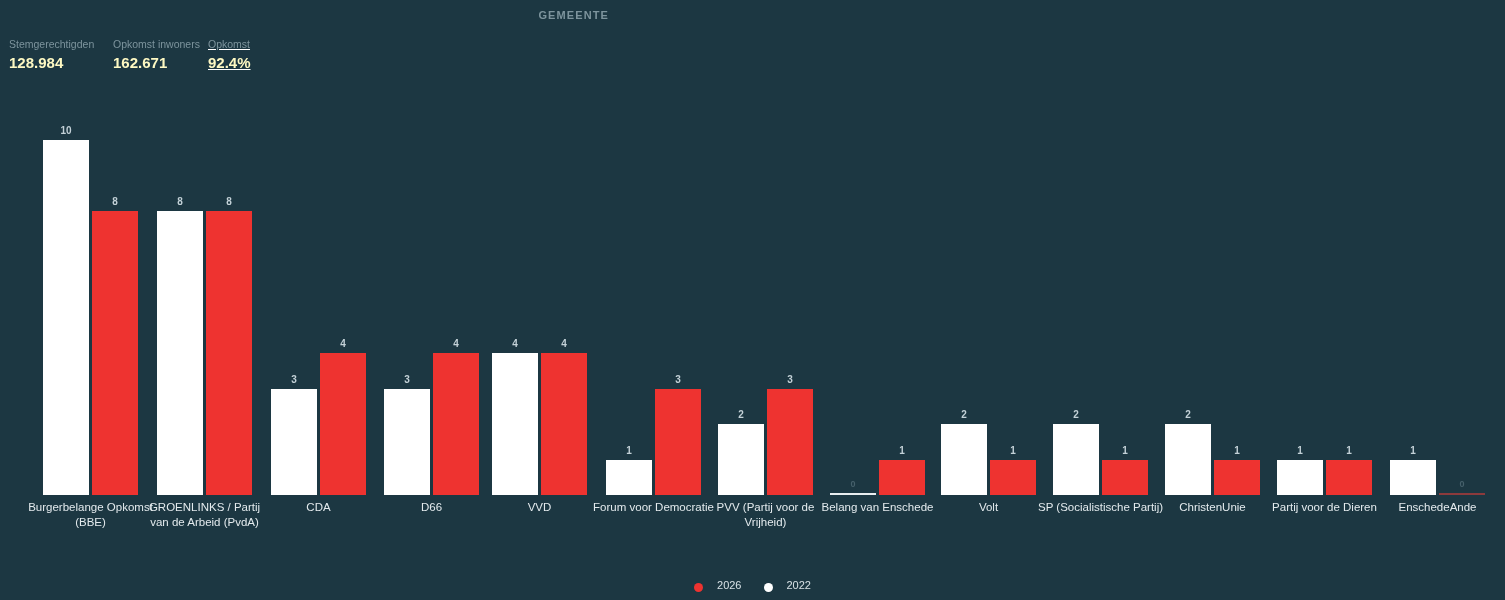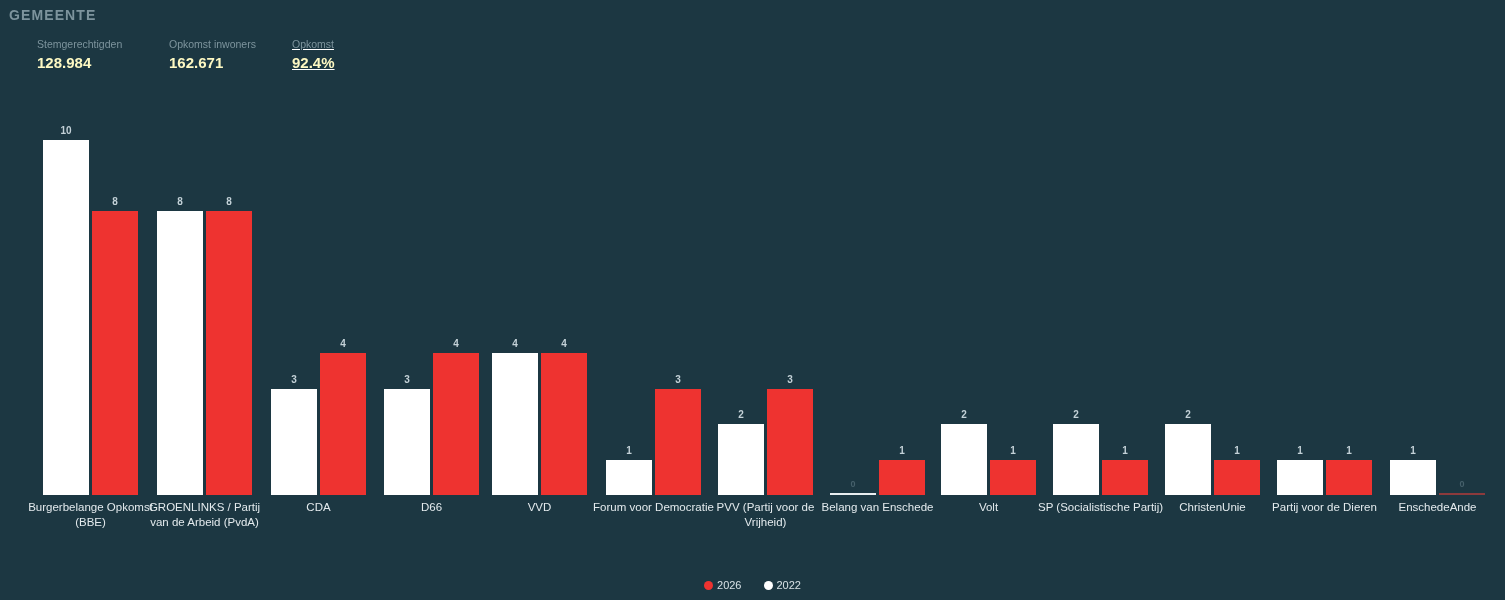--- a/index.html
+++ b/index.html
@@ -16,40 +16,41 @@
   }
 
   
   #header {
     position: absolute;
     left: 9px;
     top: 8px;
     width: 600px;
   }
   #eyebrow {
-    font-size: 14px;
+    font-size: 11px;
     letter-spacing: 1.1px;
     color: #7d949d;
     font-weight: 700;
     text-transform: uppercase;
     line-height: 14px;
+    text-align: right;
   }
   #city-title {
     font-size: 27px;
     font-weight: 700;
     color: #ffffff;
     line-height: 34px;
     margin-top: 3px;
     letter-spacing: -0.2px;
   }
   #stats {
     display: flex;
     margin-top: 16px;
   }
-  .stat { margin-right: 0; margin-left: 28px; }
+  .stat { margin-right: 0; }
   .stat-label {
     font-size: 10.5px;
     color: #7d949d;
     line-height: 13px;
     font-weight: 400;
   }
   .stat-value {
     font-size: 15px;
     font-weight: 700;
     color: #fef9c3;
@@ -122,22 +123,22 @@
     left: 0;
     top: 578px;
     width: 1505px;
     display: flex;
     justify-content: center;
     align-items: center;
     gap: 22px;
   }
   .legend-item {
     display: flex;
-    align-items: center;
-    gap: 4px;
+    align-items: flex-end;
+    gap: 14px;
   }
   .legend-dot {
     width: 9px;
     height: 9px;
     border-radius: 50%;
     display: inline-block;
   }
   .legend-text {
     font-size: 11px;
     color: #d7e1e5;

